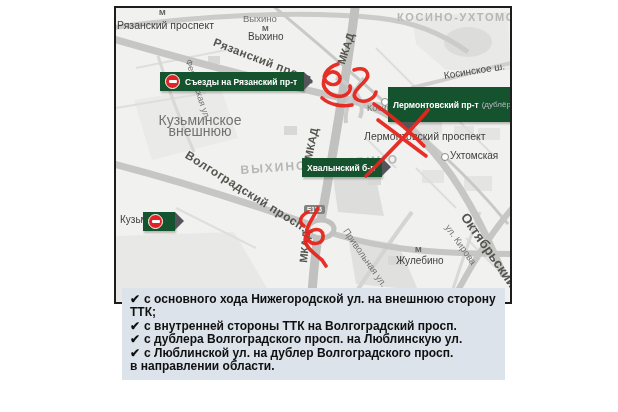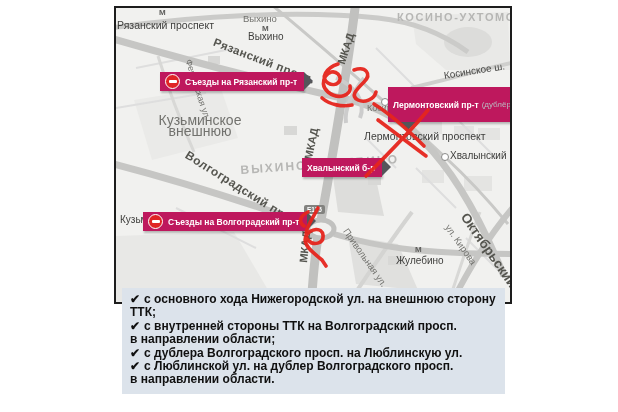--- a/index.html
+++ b/index.html
@@ -12,21 +12,21 @@
   .lbl{position:absolute;white-space:nowrap;color:#3e3e3c;font-size:10px;transform-origin:0 0;}
   .lbl-road{color:#55554f;font-weight:bold;}
   .lbl-minor{color:#72726e;}
   .lbl-district{color:#b6b6b4;font-weight:bold;letter-spacing:1.6px;font-size:11px;}
   .metro-m{position:absolute;color:#5d5d5b;font-weight:bold;font-size:8px;line-height:8px;}
   .ring{position:absolute;width:6px;height:6px;border:1.6px solid #8a8a88;border-radius:50%;background:#fff;}
   .shield{position:absolute;background:#82827f;color:#fff;font-size:6.5px;font-weight:bold;
           border-radius:2px;padding:1px 3px;line-height:7px;}
   
   .badge{position:absolute;display:inline-flex;align-items:center;height:19px;
-         background:#be185d;color:#fff;font-weight:bold;font-size:8.5px;
+         background:#14532d;color:#fff;font-weight:bold;font-size:8.5px;
          padding:0 7px 0 5px;box-shadow:1px 2px 2px rgba(0,0,0,.25);z-index:5;white-space:nowrap;}
   .badge.tip-right::after{content:"";position:absolute;right:-9px;top:0;
          border-top:9.5px solid transparent;border-bottom:9.5px solid transparent;
          border-left:9px solid #54555a;}
   .badge.tip-down::after{content:"";position:absolute;left:12px;bottom:-8px;
          border-left:8px solid transparent;border-right:8px solid transparent;
          border-top:8px solid #54555a;}
   .noentry{width:13px;height:13px;border-radius:50%;background:#e02425;border:1px solid #fff;
            margin-right:5px;position:relative;flex:0 0 auto;}
   .noentry::after{content:"";position:absolute;left:2.5px;top:5.2px;width:8px;height:2.6px;background:#fff;border-radius:1px;}
@@ -98,21 +98,21 @@
     <span class="metro-m" style="left:43px;top:1px;">М</span>
     <span class="lbl" style="left:1px;top:11px;font-size:10.5px;">Рязанский проспект</span>
     <span class="lbl lbl-minor" style="left:127px;top:5px;font-size:9.5px;">Выхино</span>
     <span class="metro-m" style="left:146px;top:17px;">М</span>
     <span class="lbl" style="left:132px;top:23px;">Выхино</span>
     <span class="metro-m" style="left:289px;top:112px;">М</span>
     <span class="lbl" style="left:248px;top:122px;font-size:10.5px;">Лермонтовский проспект</span>
     <span class="ring" style="left:265px;top:90px;"></span>
     <span class="lbl lbl-minor" style="left:251px;top:95px;font-size:9px;">Косино</span>
     <span class="ring" style="left:325px;top:145px;"></span>
-    <span class="lbl" style="left:334px;top:142px;">Хвалынский</span>
+    <span class="lbl" style="left:334px;top:142px;">Ухтомская</span>
     <span class="metro-m" style="left:299px;top:238px;">М</span>
     <span class="lbl" style="left:280px;top:247px;">Жулебино</span>
     <span class="lbl" style="left:4px;top:206px;z-index:1;">Кузьминки</span>
 
     <span class="lbl lbl-road" style="left:100px;top:28px;font-size:11.5px;transform:rotate(21deg);letter-spacing:.5px;">Рязанский просп.</span>
     <span class="lbl lbl-road" style="left:219px;top:54px;font-size:11px;transform:rotate(-72deg);">МКАД</span>
     <span class="lbl lbl-road" style="left:186px;top:150px;font-size:11px;transform:rotate(-78deg);">МКАД</span>
     <span class="lbl lbl-road" style="left:181px;top:254px;font-size:11px;transform:rotate(-84deg);">МКАД</span>
     <span class="lbl lbl-road" style="left:74px;top:140px;font-size:12px;transform:rotate(32deg);letter-spacing:.5px;">Волгоградский просп.</span>
     <span class="lbl" style="left:327px;top:62px;transform:rotate(-9deg);color:#4a4a48;">Косинское ш.</span>
@@ -127,21 +127,20 @@
     </div>
 
     <span class="shield" style="left:188px;top:197px;">Е115</span>
 
     <div class="badge tip-right" style="left:44px;top:64px;">
       <span class="noentry"></span>
       <span>Съезды на Рязанский пр-т</span>
     </div>
     <div class="badge tip-right" style="left:27px;top:204px;">
       <span class="noentry"></span>
-      <span>Съезды на Волгоградский пр-т</span>
     </div>
     <div class="badge tip-right" style="left:186px;top:150px;">
       <span>Хвалынский б-р</span>
     </div>
     <div class="badge tip-down" style="left:272px;top:79px;height:35px;">
       <span>Лермонтовский пр-т</span>
       <span class="suffix">(дублёр)</span>
     </div>
 
     <svg id="redink" width="394" height="294" viewBox="0 0 394 294">
@@ -161,21 +160,20 @@
     </svg>
   </div>
 
   <div id="panel">
     <div>
       <span class="check">✔</span><span>с основного хода Нижегородской ул. на внешнюю сторону</span><br>
       <span>ТТК;</span>
     </div>
     <div>
       <span class="check">✔</span><span>с внутренней стороны ТТК на Волгоградский просп.</span><br>
-      <span>в направлении области;</span>
     </div>
     <div>
       <span class="check">✔</span><span>с дублера Волгоградского просп. на Люблинскую ул.</span><br>
     </div>
     <div>
       <span class="check">✔</span><span>с Люблинской ул. на дублер Волгоградского просп.</span><br>
       <span>в направлении области.</span>
     </div>
   </div>
 

